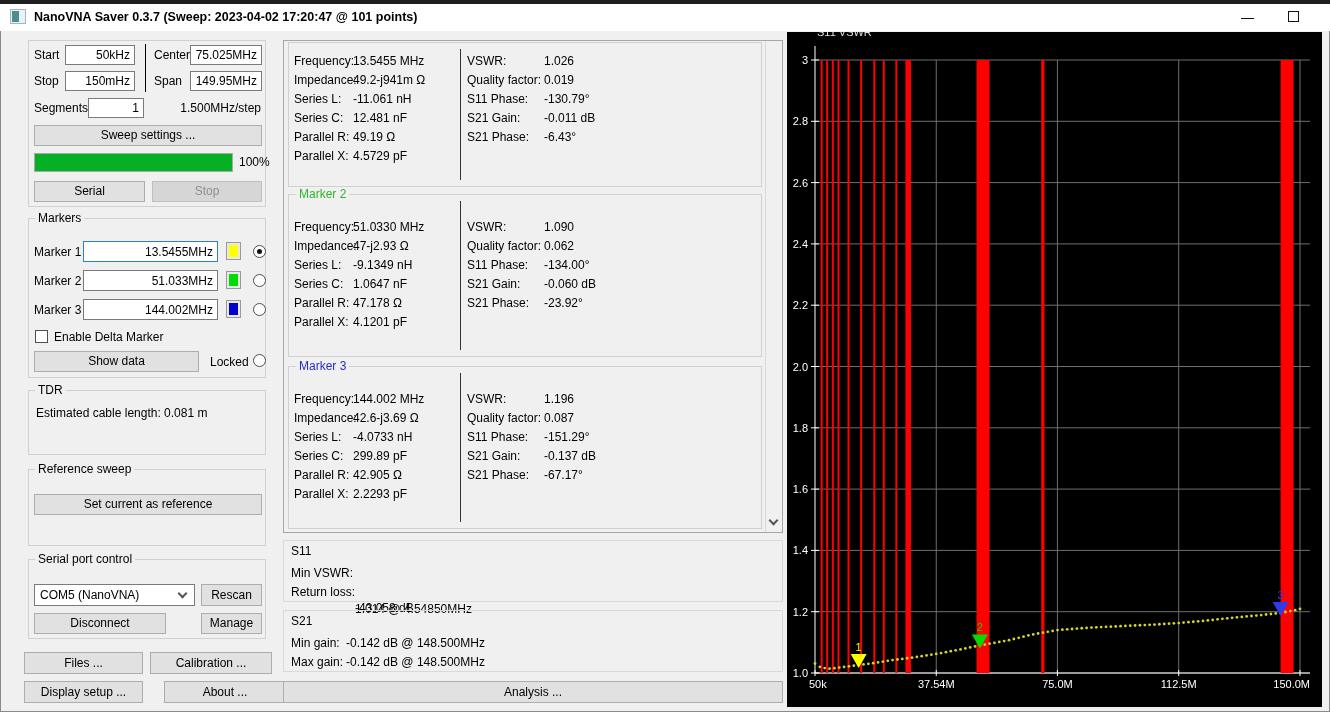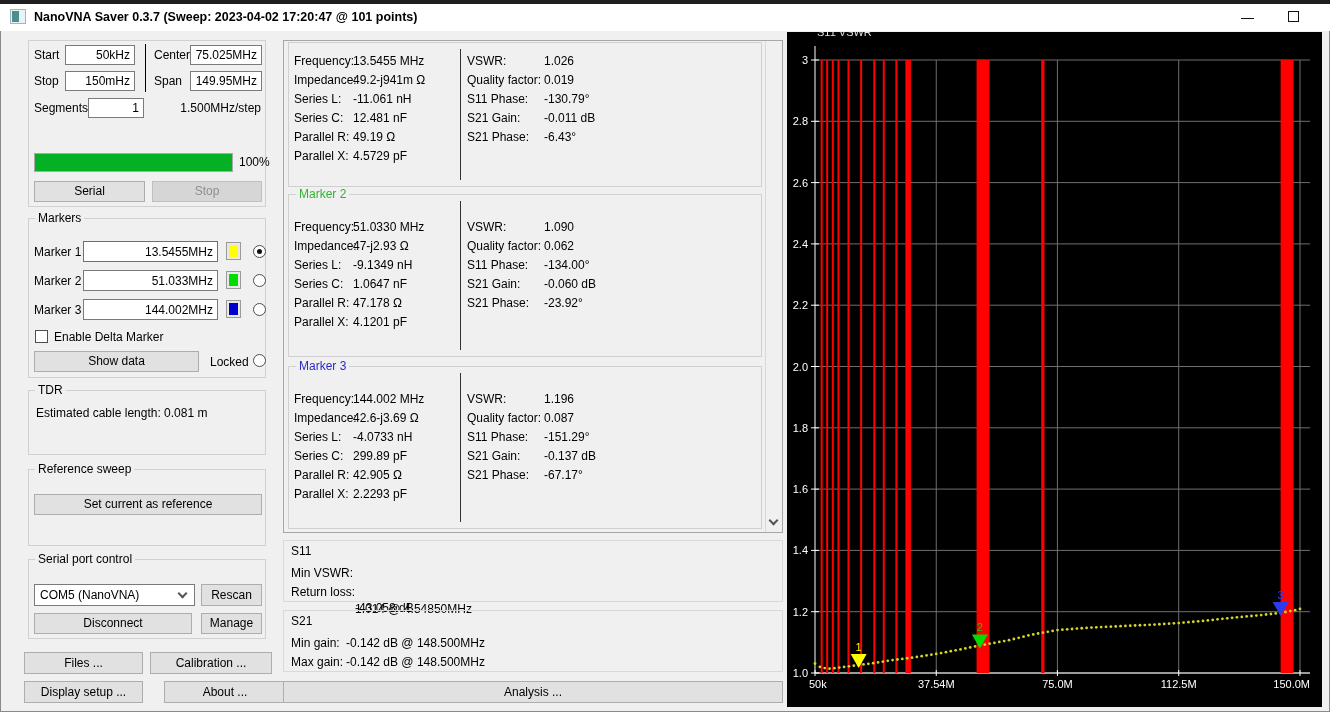--- a/index.html
+++ b/index.html
@@ -61,20 +61,21 @@
   <span class="lbl" style="left:125px; top:7px;">Center</span>
   <input class="qinput" style="left: 161px; top: 4px; width: 72px; height: 20px;" readonly="" value="75.025MHz">
   <div class="vline" style="left:116px; top:3px; height:48px;"></div>
   <span class="lbl" style="left:5px; top:33px;">Stop</span>
   <input class="qinput" style="left: 36px; top: 30px; width: 70px; height: 20px;" readonly="" value="150mHz">
   <span class="lbl" style="left:125px; top:33px;">Span</span>
   <input class="qinput" style="left: 161px; top: 30px; width: 72px; height: 20px;" readonly="" value="149.95MHz">
   <span class="lbl" style="left:5px; top:60px;">Segments</span>
   <input class="qinput" style="left: 59px; top: 57px; width: 56px; height: 20px;" readonly="" value="1">
   <span class="lbl" style="right:4px; top:60px;">1.500MHz/step</span>
+  <div class="btn" style="left:5px; top:84px; width:228px; height:21px;">Sweep settings ...</div>
   <div class="pbar" style="left:5px; top:112px; width:199px; height:19px;">
       <div class="pfill" id="pfill" style="width: 100%;"></div>
     </div>
   <span class="lbl" style="left:210px; top:114px;">100%</span>
   <div class="btn" style="left:5px; top:140px; width:111px; height:21px;">Serial</div>
   <div class="btn disabled" style="left:123px; top:140px; width:110px; height:21px;">Stop</div>
 </div>
 
 <div class="grp" style="left:28px; top:218px; width:238px; height:160px;">
   <span class="gtitle">Markers</span>
@@ -113,21 +114,21 @@
   <div class="btn" style="left:5px; top:24px; width:228px; height:21px;">Set current as reference</div>
 </div>
 
 <div class="grp" style="left:28px; top:559px; width:238px; height:80px;">
   <span class="gtitle">Serial port control</span>
   <div class="qcombo" style="left:5px; top:24px; width:161px; height:22px;">
     <span>COM5 (NanoVNA)</span>
     <span class="chev" style="right:8px; top:5px;"></span>
   </div>
   <div class="btn" style="left:172px; top:24px; width:61px; height:22px; line-height:20px;">Rescan</div>
-  <div class="btn" style="left:5px; top:53px; width:158px; height:21px;">Disconnect</div>
+  <div class="btn" style="left:5px; top:53px; width:132px; height:21px;">Disconnect</div>
   <div class="btn" style="left:172px; top:53px; width:61px; height:21px;">Manage</div>
 </div>
 
 <div class="btn" style="left:24px; top:652px; width:119px; height:22px; line-height:20px;">Files ...</div>
 <div class="btn" style="left:150px; top:652px; width:122px; height:22px; line-height:20px;">Calibration ...</div>
 <div class="btn" style="left:24px; top:681px; width:119px; height:22px; line-height:20px;">Display setup ...</div>
 <div class="btn" style="left:164px; top:681px; width:122px; height:22px; line-height:20px;">About ...</div>
 
 <div id="scroll-area">
   <div id="marker-panels" style="position:absolute; left:0; top:0; right:18px; bottom:0;">

